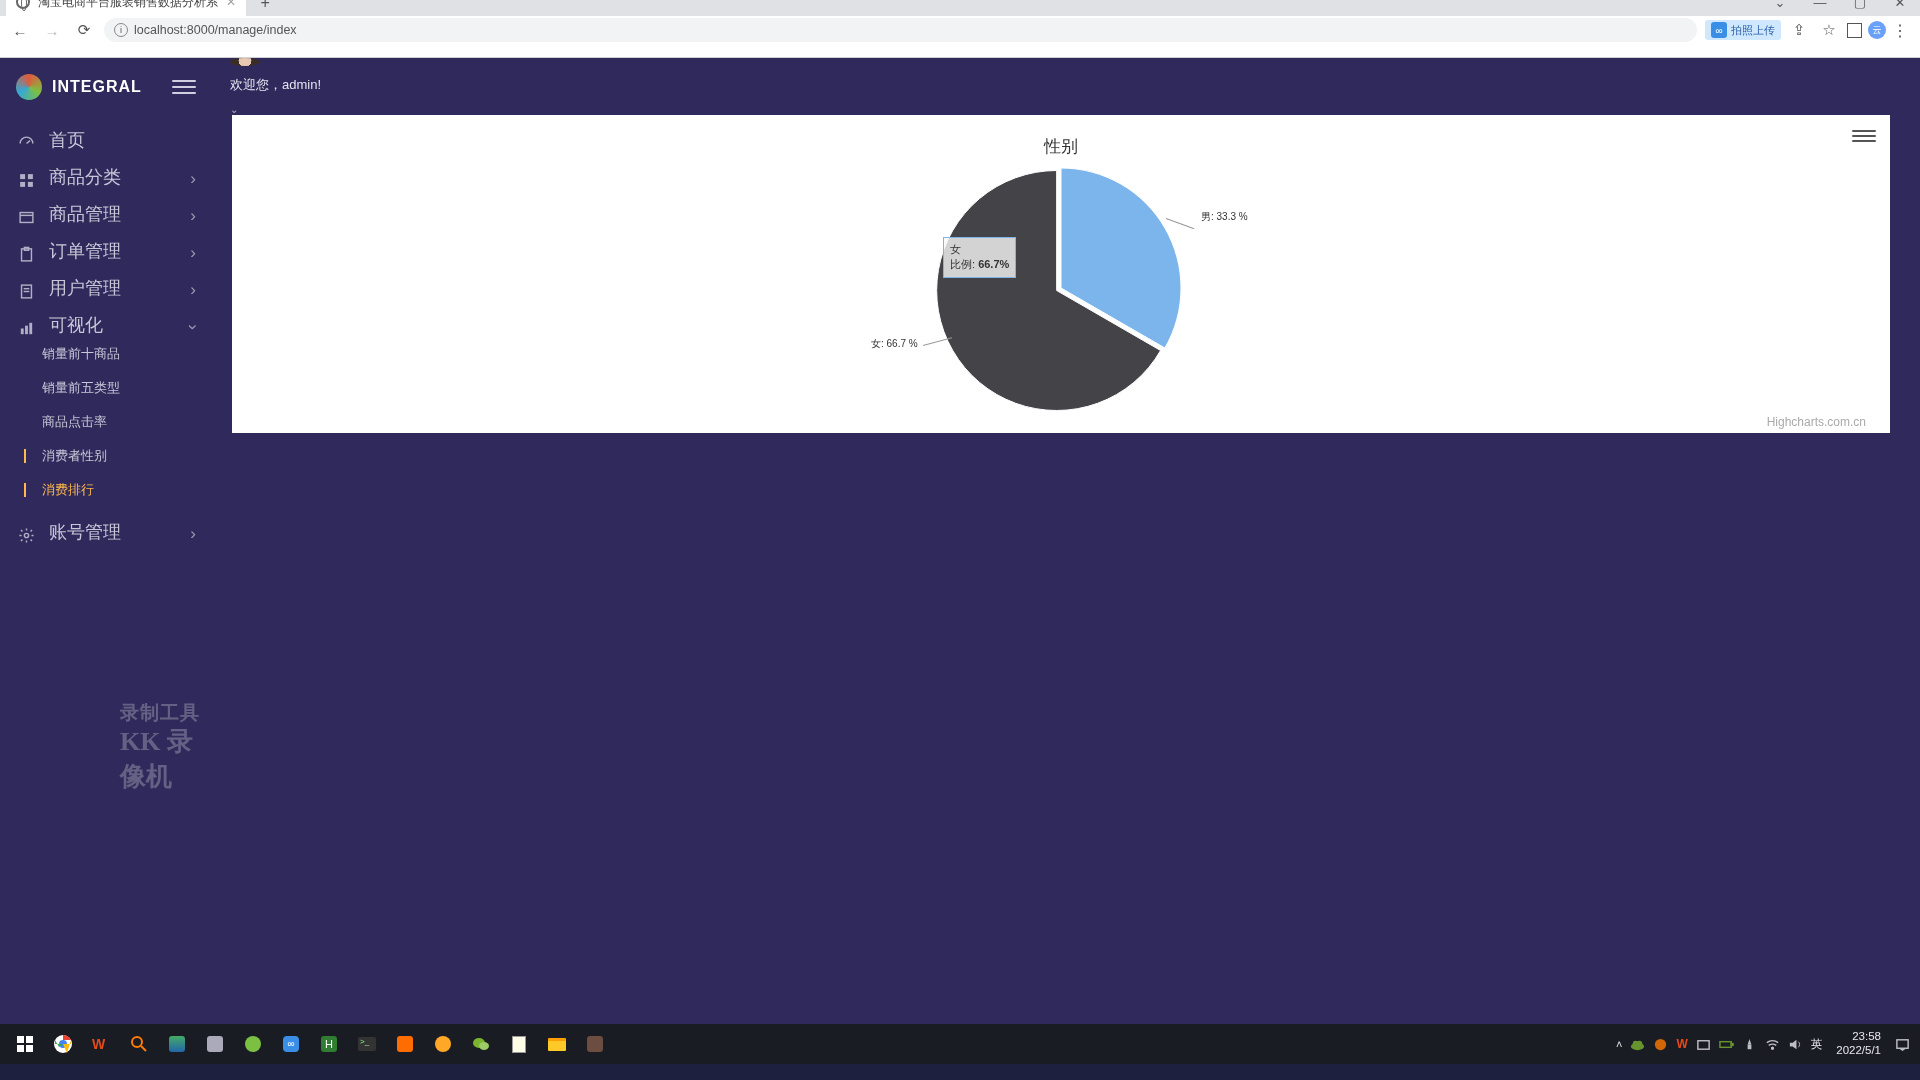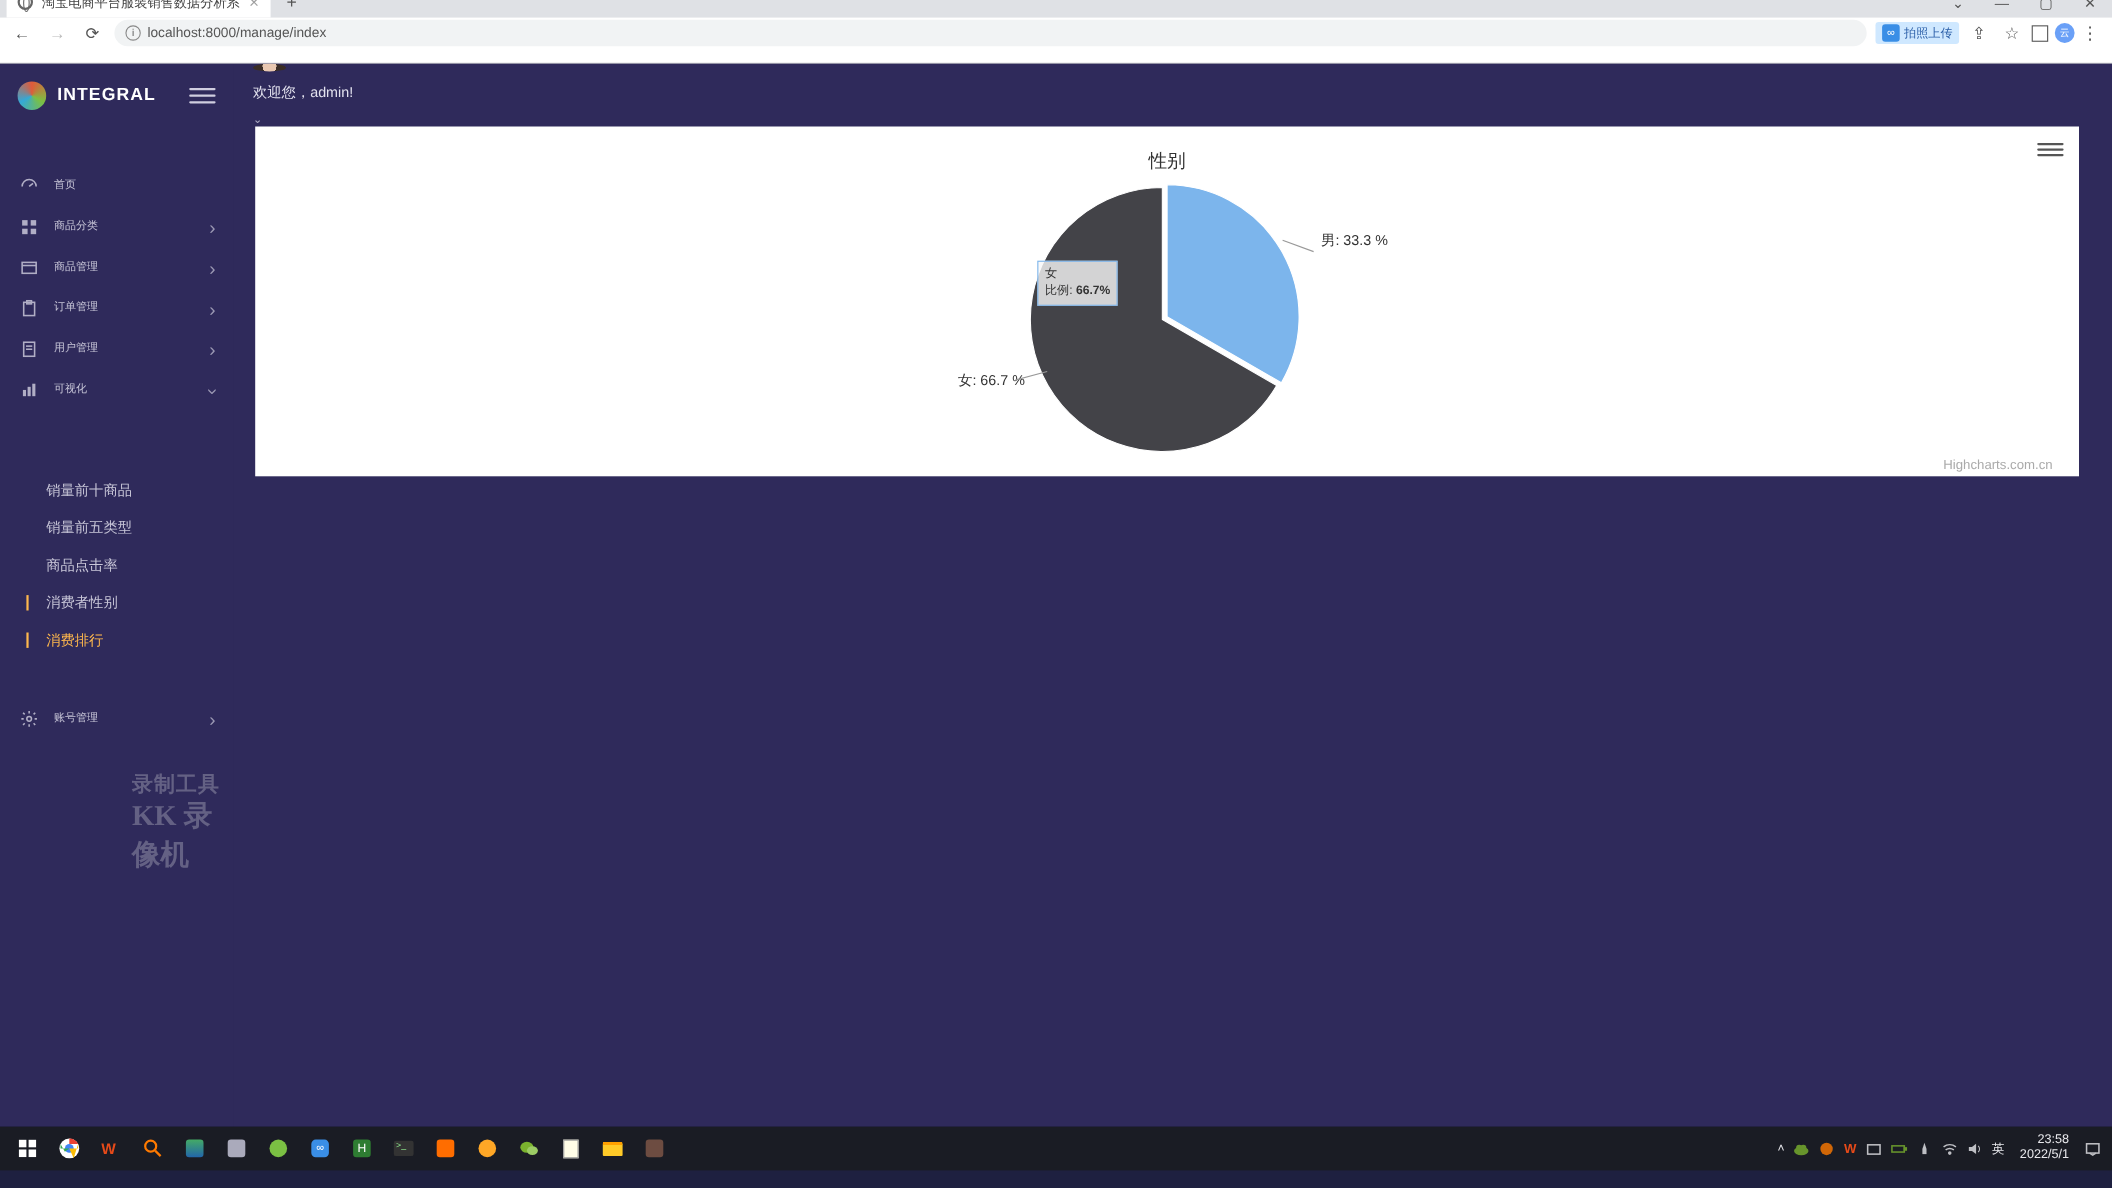--- a/index.html
+++ b/index.html
@@ -22,28 +22,28 @@
   .addr .info { width:14px; height:14px; border:1px solid #888; border-radius:50%; font-size:9px; display:flex; align-items:center; justify-content:center;}
   .chrome-right { display:flex; align-items:center; gap:6px; padding-right:4px; }
   .ext-badge { background:#cfe8ff; color:#2a5ea8; font-size:11px; padding:2px 6px; border-radius:3px; display:flex; align-items:center; gap:4px;}
   .ext-badge .ico { width:16px;height:16px;background:#3a8ee6;border-radius:3px;display:flex;align-items:center;justify-content:center;color:#fff;font-size:10px;}
   .chrome-right .sq { width:15px;height:15px;border:1.5px solid #555;}
   .avatar-s { width:18px;height:18px;border-radius:50%;background:#6aa0f7;color:#fff;font-size:9px;display:flex;align-items:center;justify-content:center;}
   .dots3v { font-size:16px; color:#555; }
 
   
   .app { height: 966px; display:flex; background:#2f2a5b; }
-  .sidebar { width:212px; background:#2f2a5b; color:#c8c6d8; display:flex; flex-direction:column; position:relative;gap:46px;}
+  .sidebar { width:212px; background:#2f2a5b; color:#c8c6d8; display:flex; flex-direction:column; position:relative;}
   .sb-header { height:57px; display:flex; align-items:center; padding:0 16px; gap:10px;}
   .logo { width:26px;height:26px;border-radius:50%; background:conic-gradient(#e05a3a,#7bc043,#34a9d6,#e05a3a);}
   .brand { color:#fff; font-weight:600; letter-spacing:1px; font-size:16px; flex:1;}
   .hamburger { width:24px; color:#d0cee0; cursor:pointer;}
   .hamburger div { height:2px; background:#d0cee0; margin:4px 0; border-radius:1px;}
   .menu { list-style:none; }
-  .menu-item { height:37px; display:flex; align-items:flex-start; padding:0 18px; gap:14px; color:#c8c6d8; font-size:10px; cursor:pointer; position:relative;}
+  .menu-item { height:37px; display:flex; align-items:flex-end; padding:0 18px; gap:14px; color:#c8c6d8; font-size:18px; cursor:pointer; position:relative;}
   .menu-item.haschild::after { content:"›"; position:absolute; right:16px; font-size:17px; opacity:.7;}
   .menu-item.expanded::after { content:"›"; transform:rotate(90deg); }
   .menu-item .mi-icon { width:17px; height:17px; opacity:.85; }
   .submenu { list-style:none; }
   .submenu li { height:34px; display:flex; align-items:center; padding-left:42px; font-size:13px; color:#c8c6d8; cursor:pointer; position:relative;}
   .submenu li.active { color:#ffb84d; }
   .submenu li.active::before, .submenu li.highlight::before { content:""; position:absolute; left:24px; top:10px; bottom:10px; width:2px; background:#ffb84d; }
   .submenu li.highlight { color:#c8c6d8; }
   .watermark { position:absolute; bottom:230px; left:120px; color:rgba(200,200,210,.35); font-weight:700; font-family:"Microsoft YaHei"; pointer-events:none;}
   .watermark .l1 { font-size:19px; letter-spacing:1px; }
@@ -59,21 +59,21 @@
   .card-menu { position:absolute; top:10px; right:14px; width:24px; height:22px; cursor:pointer; display:flex; flex-direction:column; justify-content:center; gap:3px;}
   .card-menu span { height:2px; background:#555; border-radius:1px;}
   .chart-title { text-align:center; padding-top:20px; font-size:17px; color:#333;}
   .pie-wrap { position:absolute; left:50%; top:48px; transform:translateX(-50%); }
   svg.pie { display:block; }
   .credits { position:absolute; right:24px; bottom:4px; font-size:12px; color:#aaa; }
 
   .tooltip { position:absolute; background:#f7f7f7cc; border:1px solid #7cb5ec; color:#333; font-size:11px; padding:4px 6px; line-height:1.4; white-space:nowrap; }
   .tooltip b { font-weight:700; }
 
-  .dlabel { position:absolute; font-size:13px; color:#333; }
+  .dlabel { position:absolute; font-size:10px; color:#333; }
   .dlabel .leader { position:absolute; border-top:1px solid #999; }
 
   
   .taskbar { height:40px; background:#1a1c24; display:flex; align-items:center; padding:0 6px; }
   .tb-left { display:flex; align-items:center; gap:0; }
   .tb-item { width:38px; height:40px; display:flex; align-items:center; justify-content:center; cursor:pointer;}
   .tb-right { margin-left:auto; display:flex; align-items:center; gap:8px; color:#e8e8ec; font-size:11.5px; padding-right:4px;}
   .tray-icon { width:15px; height:15px; opacity:.8; }
   .clock { text-align:right; line-height:1.2; padding:0 6px;}
 

